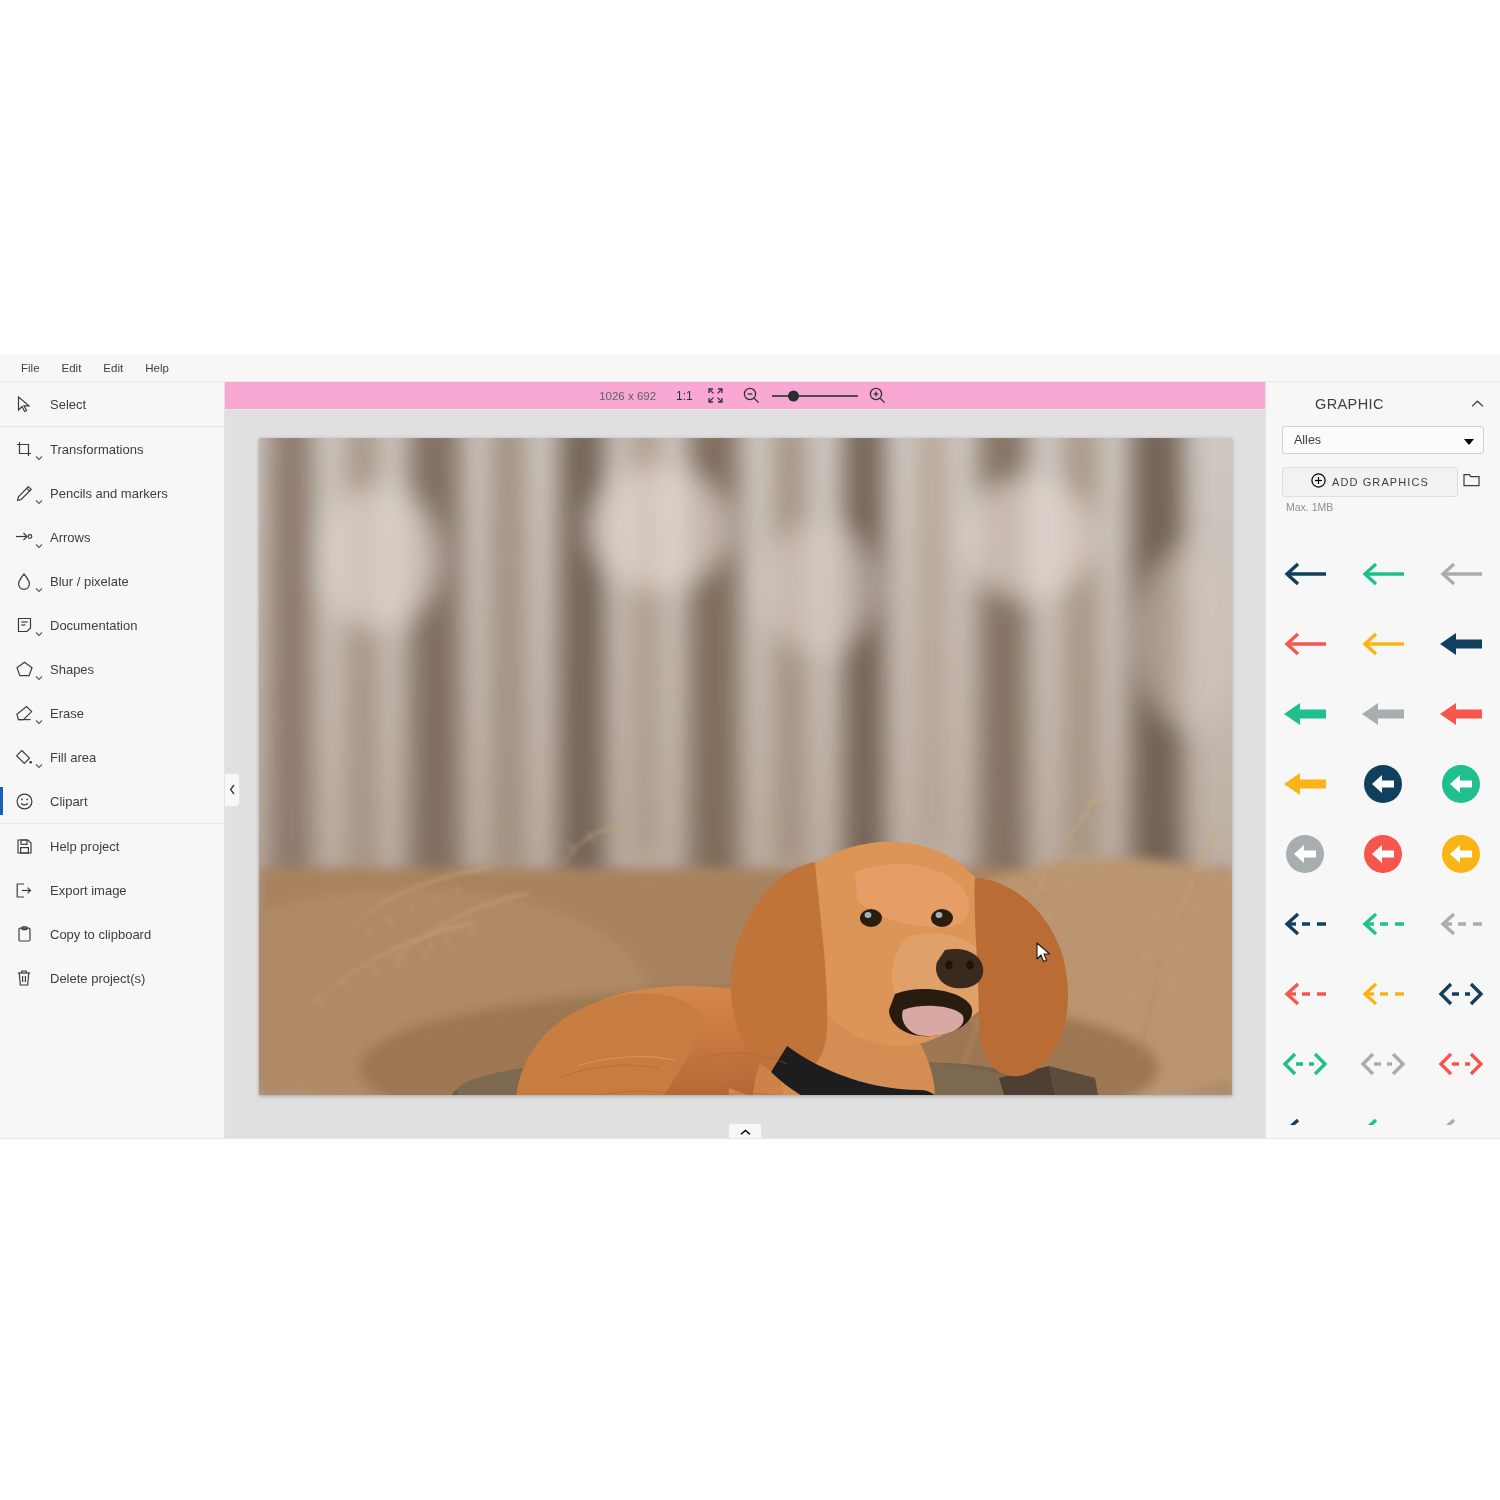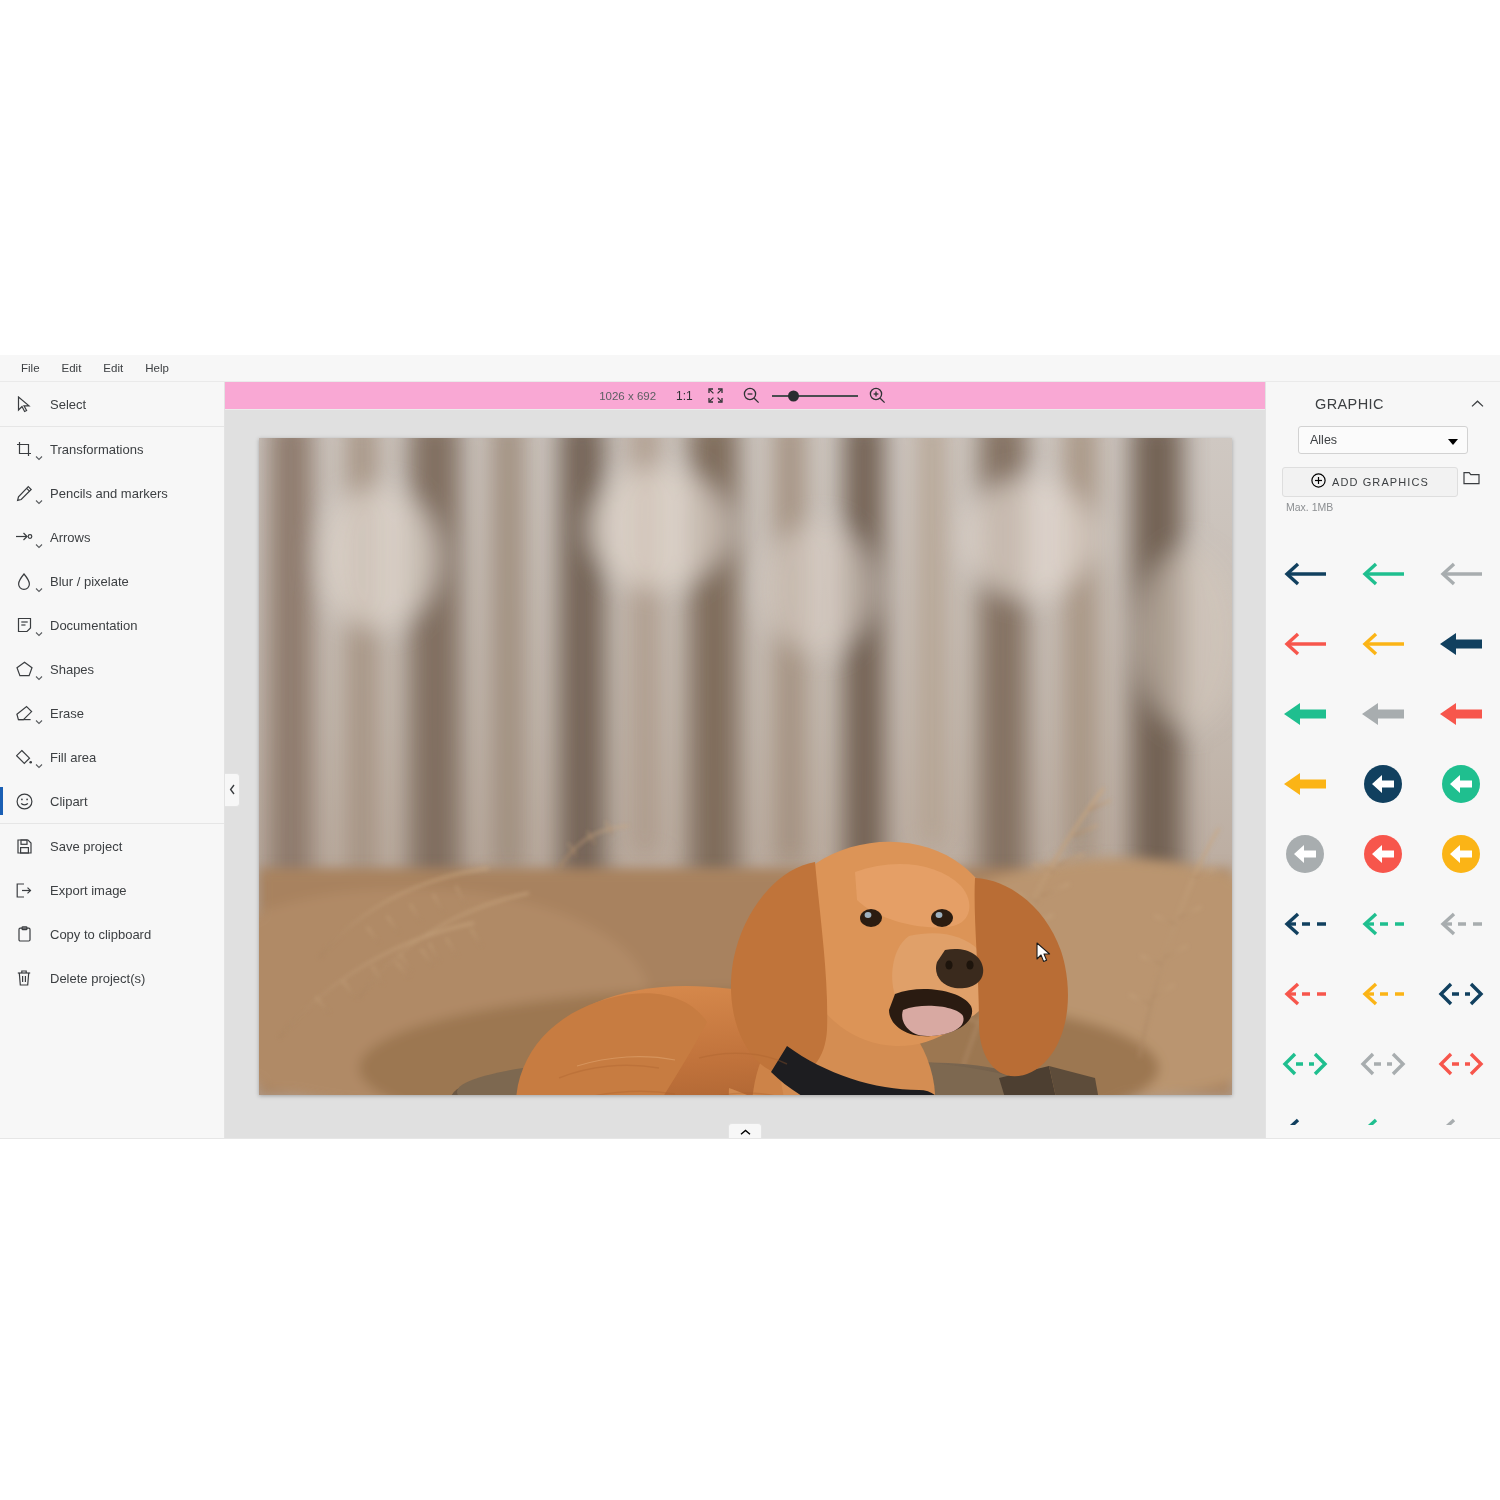--- a/index.html
+++ b/index.html
@@ -148,28 +148,28 @@
     overflow: hidden;
   }
   .rp-head {
     height: 44px; display: flex; align-items: center; justify-content: space-between;
     padding: 0 16px 0 17px; flex: 0 0 auto;
   }
   .rp-title { font-size: 14.5px; color: #3d4043; letter-spacing: .4px; margin-left: 32px; }
   .rp-chevron { color: #3d4043; cursor: pointer; display: flex; }
 
   .rp-select {
-    margin: 0 32px; height: 28px;
+    margin: 0 16px; height: 28px;
     border: 1px solid #d2d2d2; border-radius: 3px;
     background: #fbfbfb;
     display: flex; align-items: center; justify-content: space-between;
     padding: 0 9px 0 11px; cursor: pointer;
   }
   .rp-select-val { font-size: 12.5px; color: #3d4043; }
-  .rp-row-add { display: flex; align-items: flex-start; margin: 13px 16px 0 16px; gap: 0; }
+  .rp-row-add { display: flex; align-items: center; margin: 13px 16px 0 16px; gap: 0; }
   .rp-addbtn {
     flex: 1 1 auto; height: 30px;
     border: 1px solid #dedede; border-radius: 3px;
     background: #f2f2f2;
     display: flex; align-items: center; justify-content: center; gap: 6px;
     cursor: pointer;
   }
   .rp-addbtn-label { font-size: 11px; color: #3d4043; letter-spacing: 1.1px; font-weight: 500; }
   .rp-folder { width: 26px; height: 26px; display: flex; align-items: center; justify-content: center; color: #3a3d40; cursor: pointer; }
   .rp-max { font-size: 10.5px; color: #8c8f92; margin: 4px 16px 0 20px; }
@@ -355,21 +355,21 @@
       <div class="sb-group">
 
         <div class="sb-item">
           <span class="sb-ico">
             <svg width="15" height="15" viewBox="0 0 15 15" fill="none" stroke="currentColor" stroke-width="1.2">
               <path d="M1 1 L11 1 L14 4 L14 14 L1 14 Z"></path>
               <rect x="4" y="1" width="6" height="4.3"></rect>
                 <rect x="3.6" y="8.6" width="7.8" height="5.4"></rect>
             </svg>
           </span>
-          <span class="sb-label">Save project</span>
+          <span class="sb-label">Help project</span>
         </div>
 
         <div class="sb-item">
           <span class="sb-ico">
             <svg width="16" height="15" viewBox="0 0 16 15" fill="none" stroke="currentColor" stroke-width="1.2">
               <path d="M8 1 L1.2 1 L1.2 14 L8 14"></path>
               <path d="M6 7.5 L14.5 7.5"></path>
                 <path d="M11.5 4.6 L14.5 7.5 L11.5 10.4"></path>
             </svg>
           </span>

